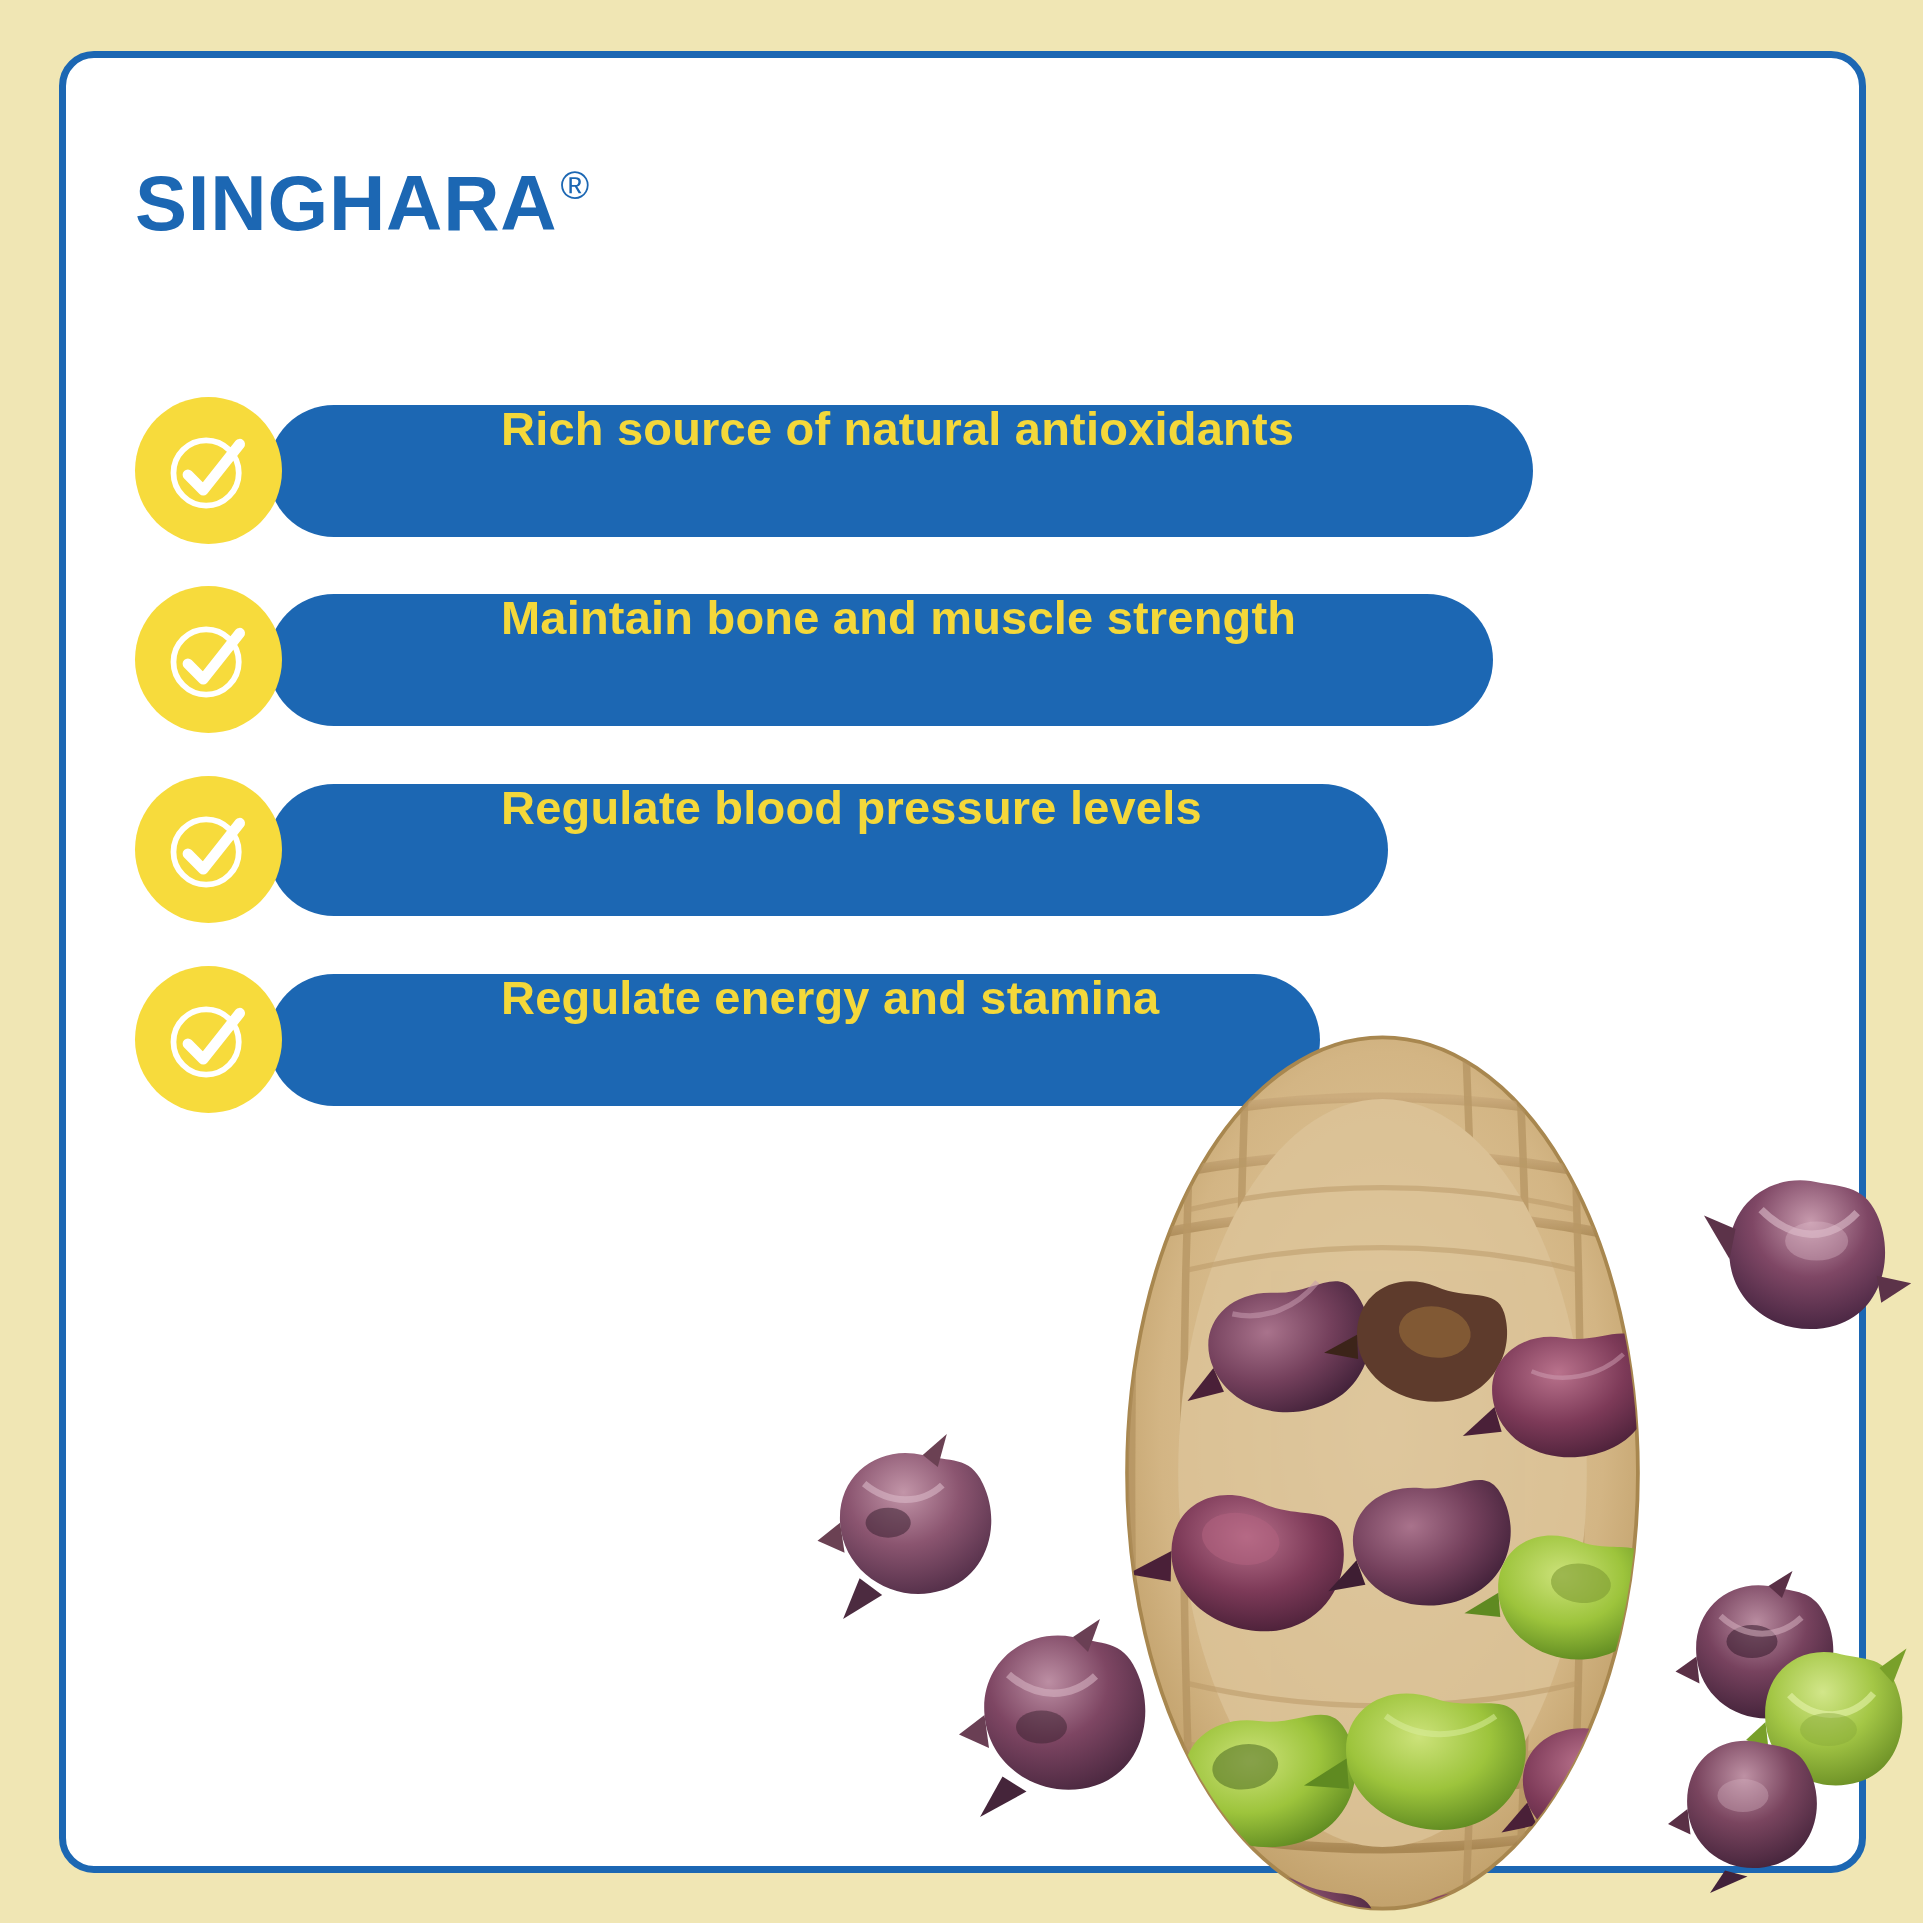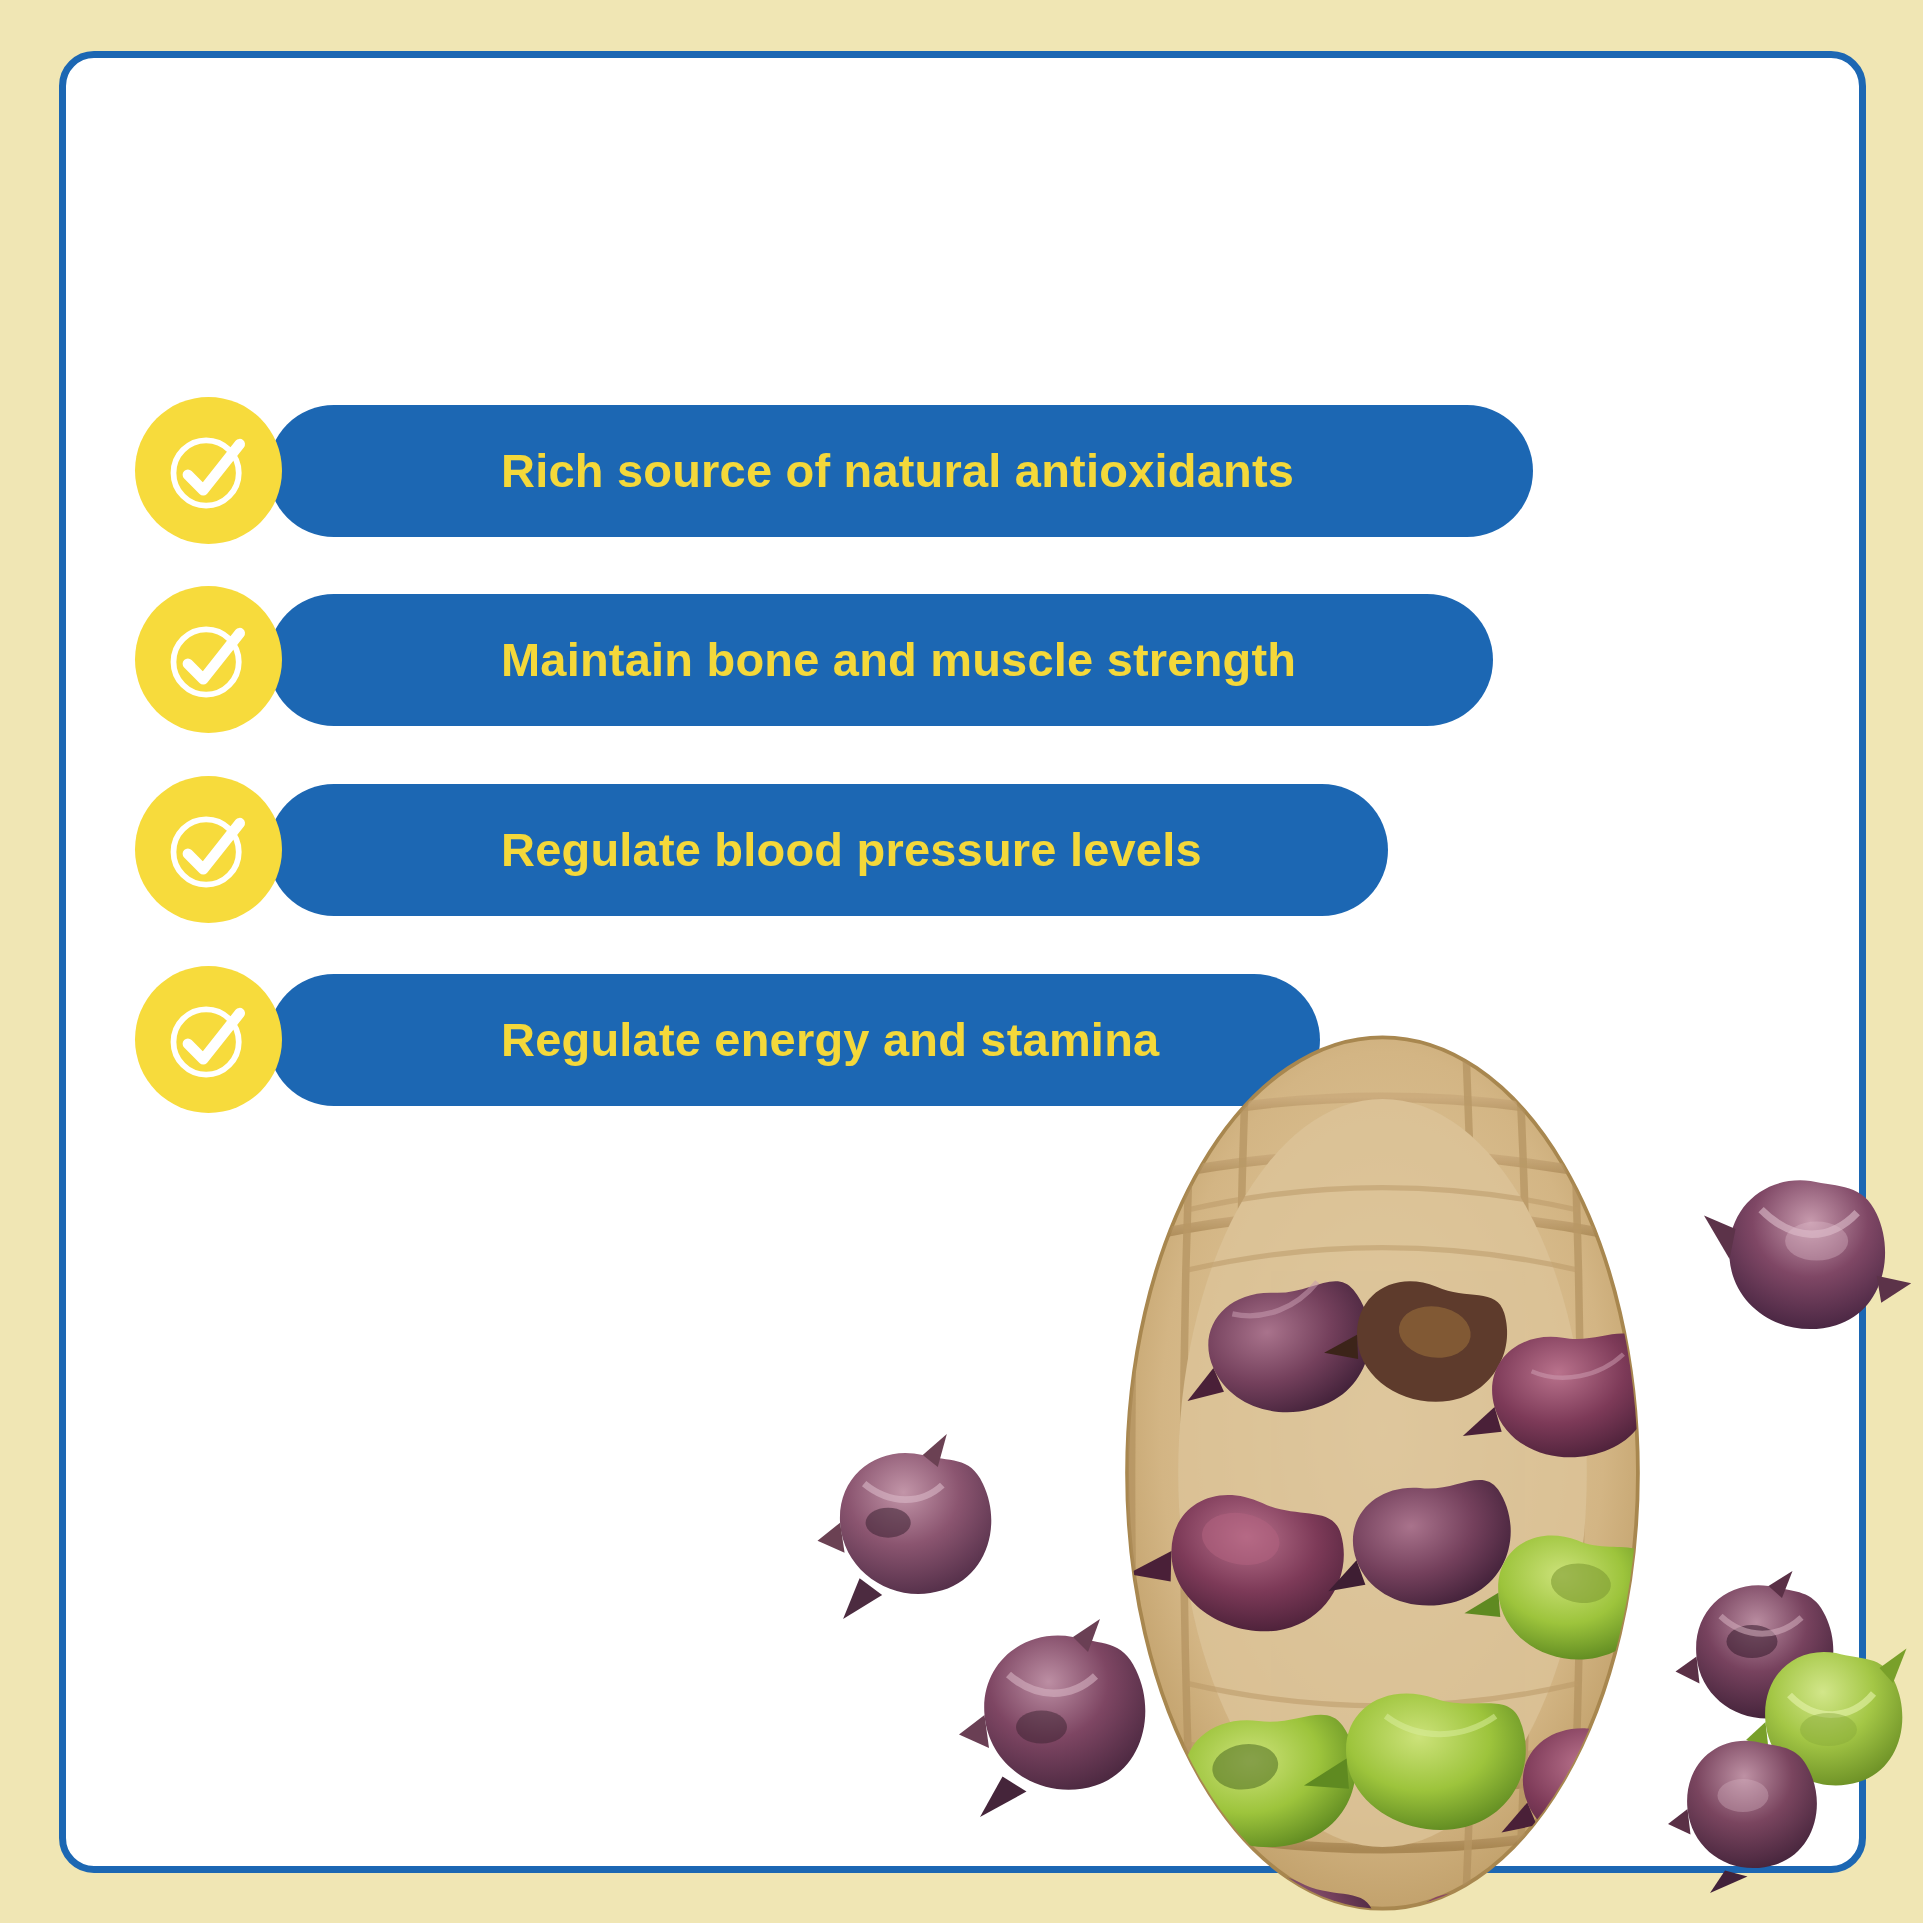--- a/index.html
+++ b/index.html
@@ -64,21 +64,20 @@
   .benefit-row[data-idx="2"] { top:776px; }
   .benefit-row[data-idx="3"] { top:966px; }
 
   .pill {
     position:absolute;
     left:133px; top:7.5px;
     height:132px;
     background:#1C67B3;
     border-radius:66px;
     display:flex;
-    align-items:center;
   }
   .benefit-row[data-idx="0"] .pill { width:1265px; }
   .benefit-row[data-idx="1"] .pill { width:1225px; }
   .benefit-row[data-idx="2"] .pill { width:1120px; }
   .benefit-row[data-idx="3"] .pill { width:1052px; }
 
   .pill-text {
     color:#F4D83A;
     font-size:47px;
     font-weight:bold;
@@ -104,20 +103,24 @@
   .produce { position:absolute; inset:0; pointer-events:none; }
   .produce svg { position:absolute; }
 </style>
 </head>
 <body>
 
 <div id="stage">
 
   <div class="card"></div>
 
+  <div class="brand">
+    <span class="brand-word">SINGHARA</span>
+      <span class="brand-reg">®</span>
+  </div>
 
   <div class="benefits">
 
     <div class="benefit-row" data-idx="0">
       <div class="pill">
         <span class="pill-text">Rich source of natural antioxidants</span>
       </div>
       <div class="badge">
         <svg viewBox="0 0 100 100" aria-hidden="true">
           <circle cx="47" cy="52" r="34" fill="none" stroke="#FFFFFF" stroke-width="6"></circle>

